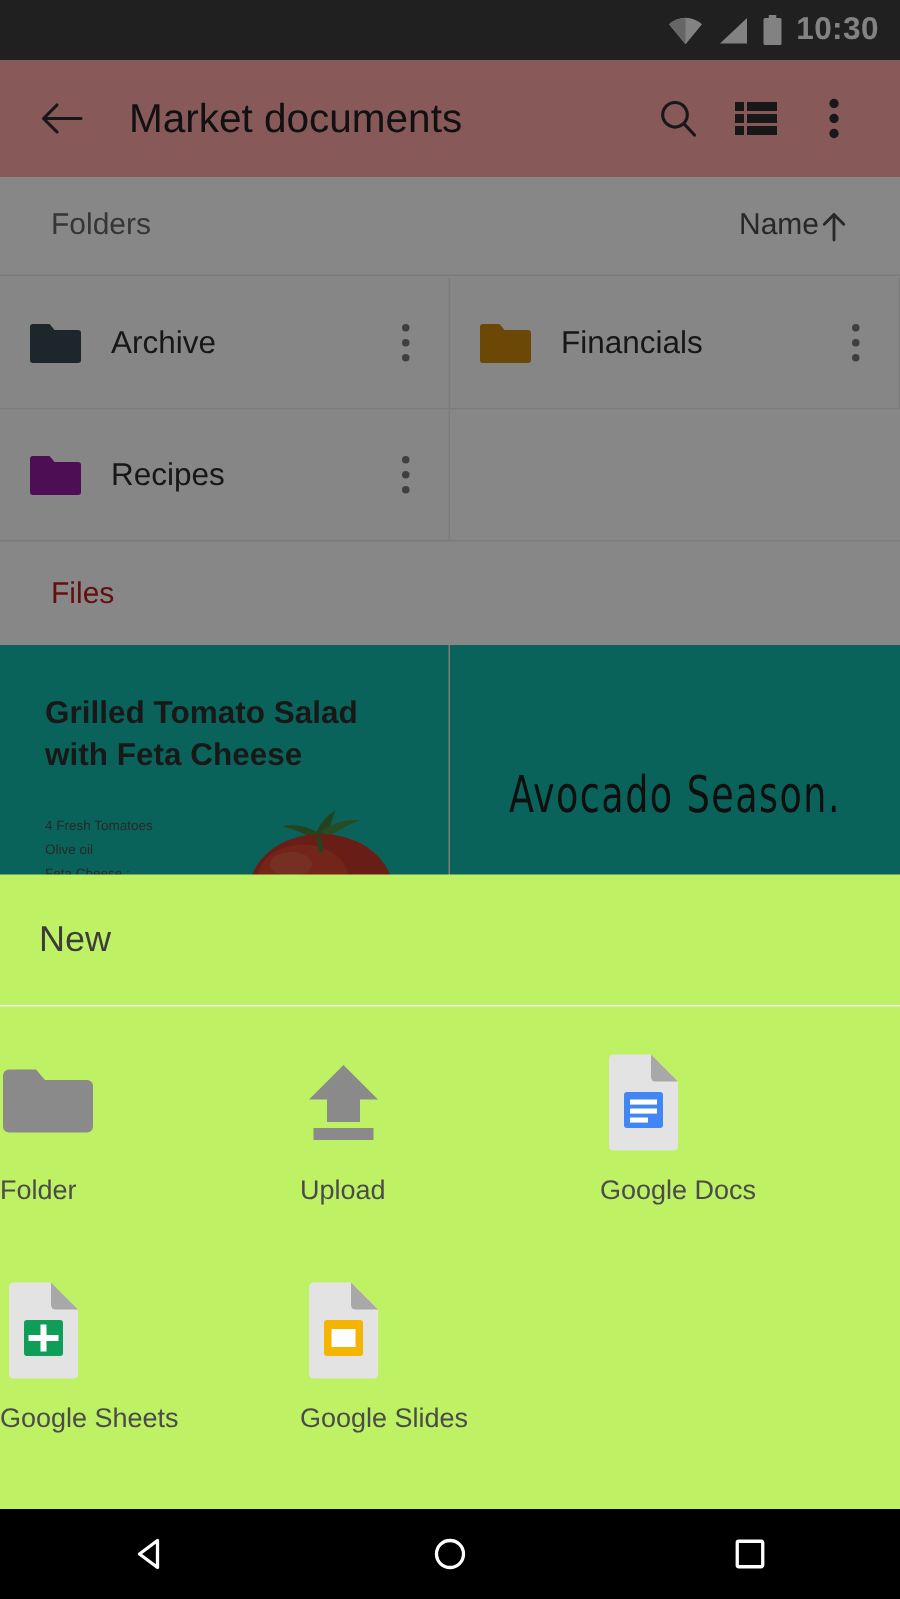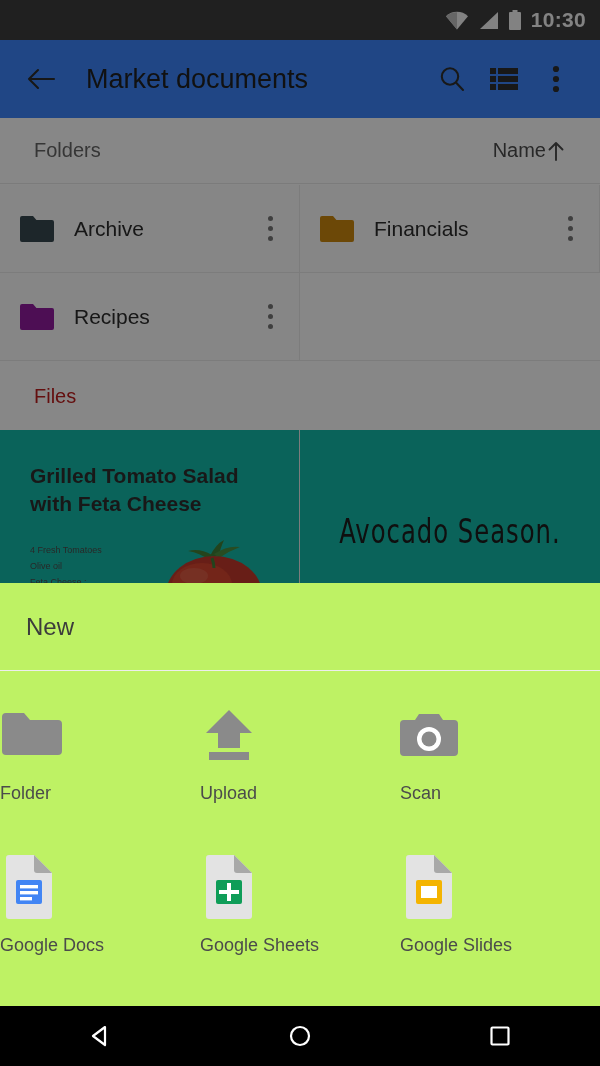--- a/index.html
+++ b/index.html
@@ -18,21 +18,21 @@
     position:absolute; left:0; top:0; width:600px; height:40px;
     background:#3b3b3b; display:flex; align-items:center; justify-content:flex-end;
     padding-right:14px; gap:9px;
   }
   .sb-clock { color:#f2f2f2; font-size:21px; font-weight:bold; letter-spacing:0.3px; }
   .sb-ico { display:block; }
 
   
   .toolbar {
     position:absolute; left:0; top:40px; width:600px; height:78px;
-    background:#3b82f6; display:flex; align-items:center; padding:0 18px;
+    background:#fca5a5; display:flex; align-items:center; padding:0 18px;
   }
   .tb-back { width:48px; height:48px; display:flex; align-items:center; justify-content:center; }
   .tb-title {
     flex:1; font-size:27px; color:#212121; margin-left:20px;
     white-space:nowrap; overflow:hidden;
   }
   .tb-act { width:52px; height:52px; display:flex; align-items:center; justify-content:center; }
 
   
   .sortrow {
@@ -275,30 +275,20 @@
       <div class="sheet-item">
         <div class="sheet-ico">
           <svg width="58" height="54" viewBox="0 0 58 54">
             <path d="M29 2 L52 25 H40 V40 H18 V25 H6 Z" fill="#8a8a8a"></path>
             <rect x="9" y="44" width="40" height="8" fill="#8a8a8a"></rect>
           </svg>
         </div>
         <div class="sheet-lbl">Upload</div>
       </div>
 
-      <div class="sheet-item">
-        <div class="sheet-ico">
-          <svg width="58" height="50" viewBox="0 0 58 50">
-            <path d="M19 4 h20 l4 6 h11 a4 4 0 0 1 4 4 v28 a4 4 0 0 1-4 4 H4 a4 4 0 0 1-4-4 V14 a4 4 0 0 1 4-4 h11 Z" fill="#8a8a8a"></path>
-            <circle cx="29" cy="29" r="12" fill="#ffffff"></circle>
-            <circle cx="29" cy="29" r="7.5" fill="#8a8a8a"></circle>
-          </svg>
-        </div>
-        <div class="sheet-lbl">Scan</div>
-      </div>
 
       <div class="sheet-item">
         <div class="sheet-ico">
           <svg width="56" height="66" viewBox="0 0 56 66">
             <path d="M6 4 a3 3 0 0 1 3-3 h25 l18 18 v43 a3 3 0 0 1-3 3 H9 a3 3 0 0 1-3-3 Z" fill="#e3e3e3"></path>
             <path d="M34 1 L52 19 H37 a3 3 0 0 1-3-3 Z" fill="#a8a8a8"></path>
             <rect x="16" y="26" width="26" height="24" rx="2" fill="#4285f4"></rect>
             <rect x="20" y="31" width="18" height="3.4" fill="#ffffff"></rect>
             <rect x="20" y="37" width="18" height="3.4" fill="#ffffff"></rect>
             <rect x="20" y="43" width="12" height="3.4" fill="#ffffff"></rect>

